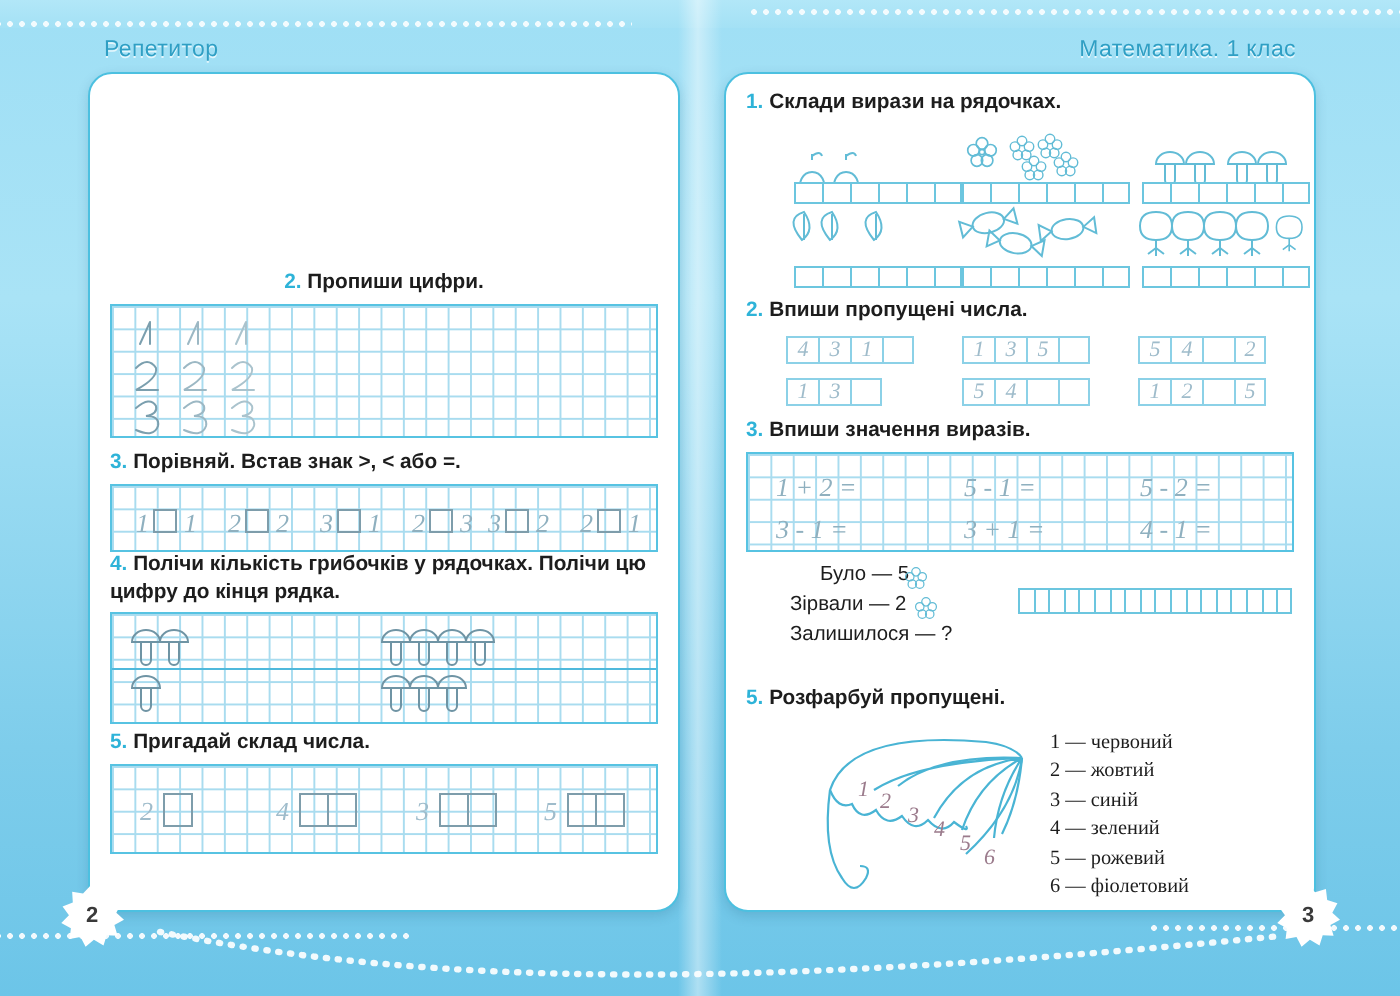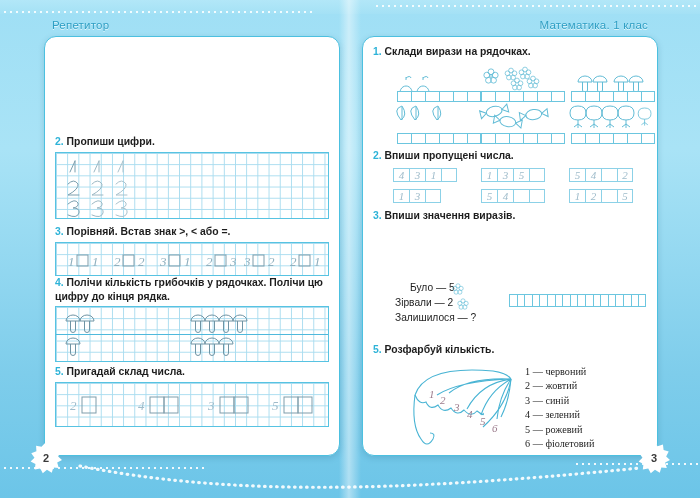--- a/index.html
+++ b/index.html
@@ -139,21 +139,21 @@
 
 <div class="runhead" id="runhead-left">Репетитор</div>
 <div class="runhead" id="runhead-right">Математика. 1 клас</div>
 
 <div id="spread">
   <div id="gutter"></div>
 
   <div class="page" id="page-left">
 
 
-    <div class="ex" style="top:98px;">
+    <div class="ex" style="top:98px;text-align:center;">
       <div class="ex-title">
         <span class="ex-num">2.</span>
         <span>Пропиши цифри.</span>
       </div>
       <div class="gridbox" style="height:67px;">
         <svg width="276" height="67">
           <g font-family="Liberation Serif, serif" font-style="italic" font-size="14" fill="none" stroke-width="1" stroke-linecap="round">
 
             <path d="M14,19 L19,8 M19,8 L19,19" stroke="#7b9fae"></path>
             <path d="M38,19 L43,8 M43,8 L43,19" stroke="#9cb8c4"></path>
@@ -513,20 +513,32 @@
           <i style="width:16px;height:14px">5</i>
         </div>
       </div>
     </div>
 
     <div class="ex" style="top:172px;">
       <div class="ex-title">
         <span class="ex-num">3.</span>
         <span>Впиши значення виразів.</span>
       </div>
+      <div class="gridbox" style="height:50px;">
+        <svg width="276" height="50">
+          <g font-family="Liberation Serif, serif" font-style="italic" font-size="13" fill="#8fb0bf">
+            <text x="14" y="21">1 + 2 =</text>
+            <text x="108" y="21">5 - 1 =</text>
+            <text x="196" y="21">5 - 2 =</text>
+            <text x="14" y="42">3 - 1 =</text>
+            <text x="108" y="42">3 + 1 =</text>
+            <text x="196" y="42">4 - 1 =</text>
+          </g>
+        </svg>
+      </div>
     </div>
 
     <div class="ex" style="top:243px;">
       <div style="position:relative;height:52px;">
         <div class="wp-line" style="left:37px; top:2px;">Було — 5</div>
         <div class="wp-line" style="left:22px; top:17px;">Зірвали — 2</div>
         <div class="wp-line" style="left:22px; top:32px;">Залишилося — ?</div>
         <svg width="60" height="40" style="position:absolute; left:76px; top:0;">
           <g fill="none" stroke="#62bcd6" stroke-width="1">
             <g transform="translate(9,9) scale(0.62)">
@@ -564,21 +576,21 @@
           <i style="width:7.6px;height:13px"></i>
             <i style="width:7.6px;height:13px"></i>
             <i style="width:7.6px;height:13px"></i>
         </div>
       </div>
     </div>
 
     <div class="ex" style="top:306px;">
       <div class="ex-title">
         <span class="ex-num">5.</span>
-        <span>Розфарбуй кількість.</span>
+        <span>Розфарбуй пропущені.</span>
       </div>
       <svg width="140" height="92" style="position:absolute; left:20px; top:16px;">
         <g fill="none" stroke="#49b4d4" stroke-width="1.1">
           <path d="M22,36 q10,-30 78,-24 q14,2 18,8"></path>
           <path d="M118,20 q-4,26 -28,48"></path>
           <path d="M22,36 q4,10 11,7 q4,9 12,3 q5,9 13,3 q6,9 13,2 q7,8 13,1 q8,6 6,2"></path>
           <path d="M118,20 q-30,4 -44,30 M118,20 q-22,12 -30,36 M118,20 q-12,18 -14,40 M118,20 q-2,22 -10,38"></path>
           <path d="M118,20 q-42,-2 -62,14 M118,20 q-52,2 -74,16"></path>
           <path d="M22,36 q-4,30 6,44 q6,10 12,0 q3,-6 -3,-6"></path>
         </g>

